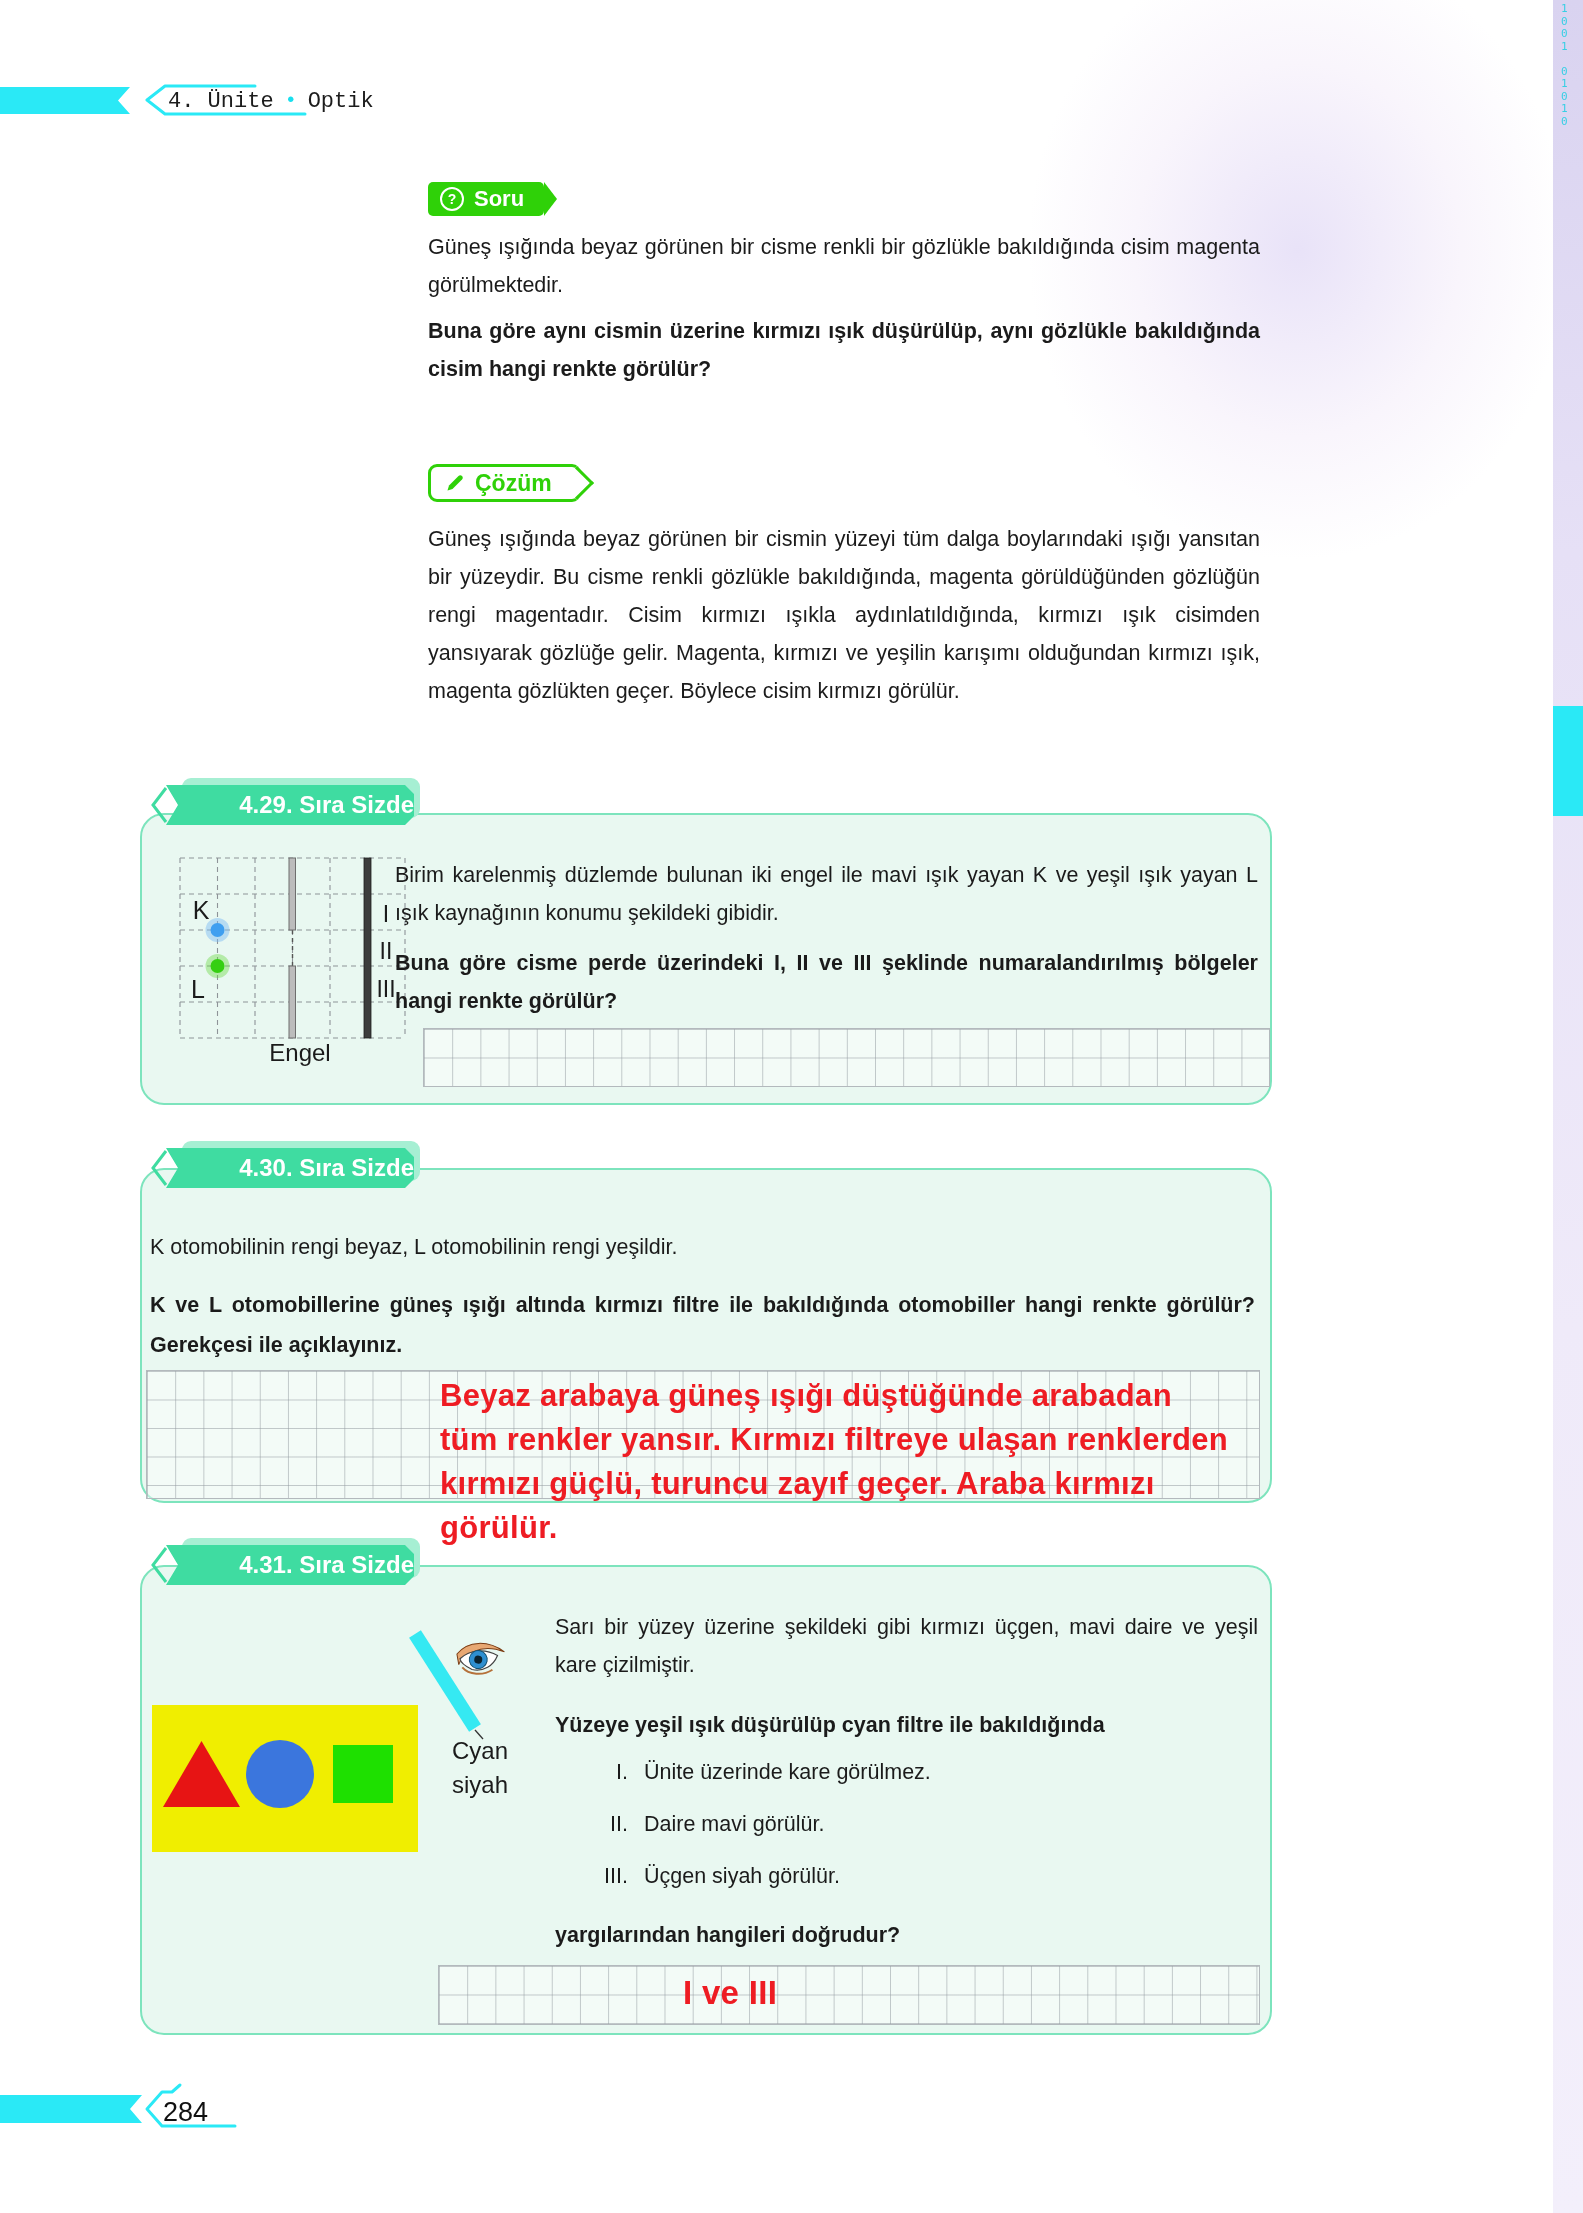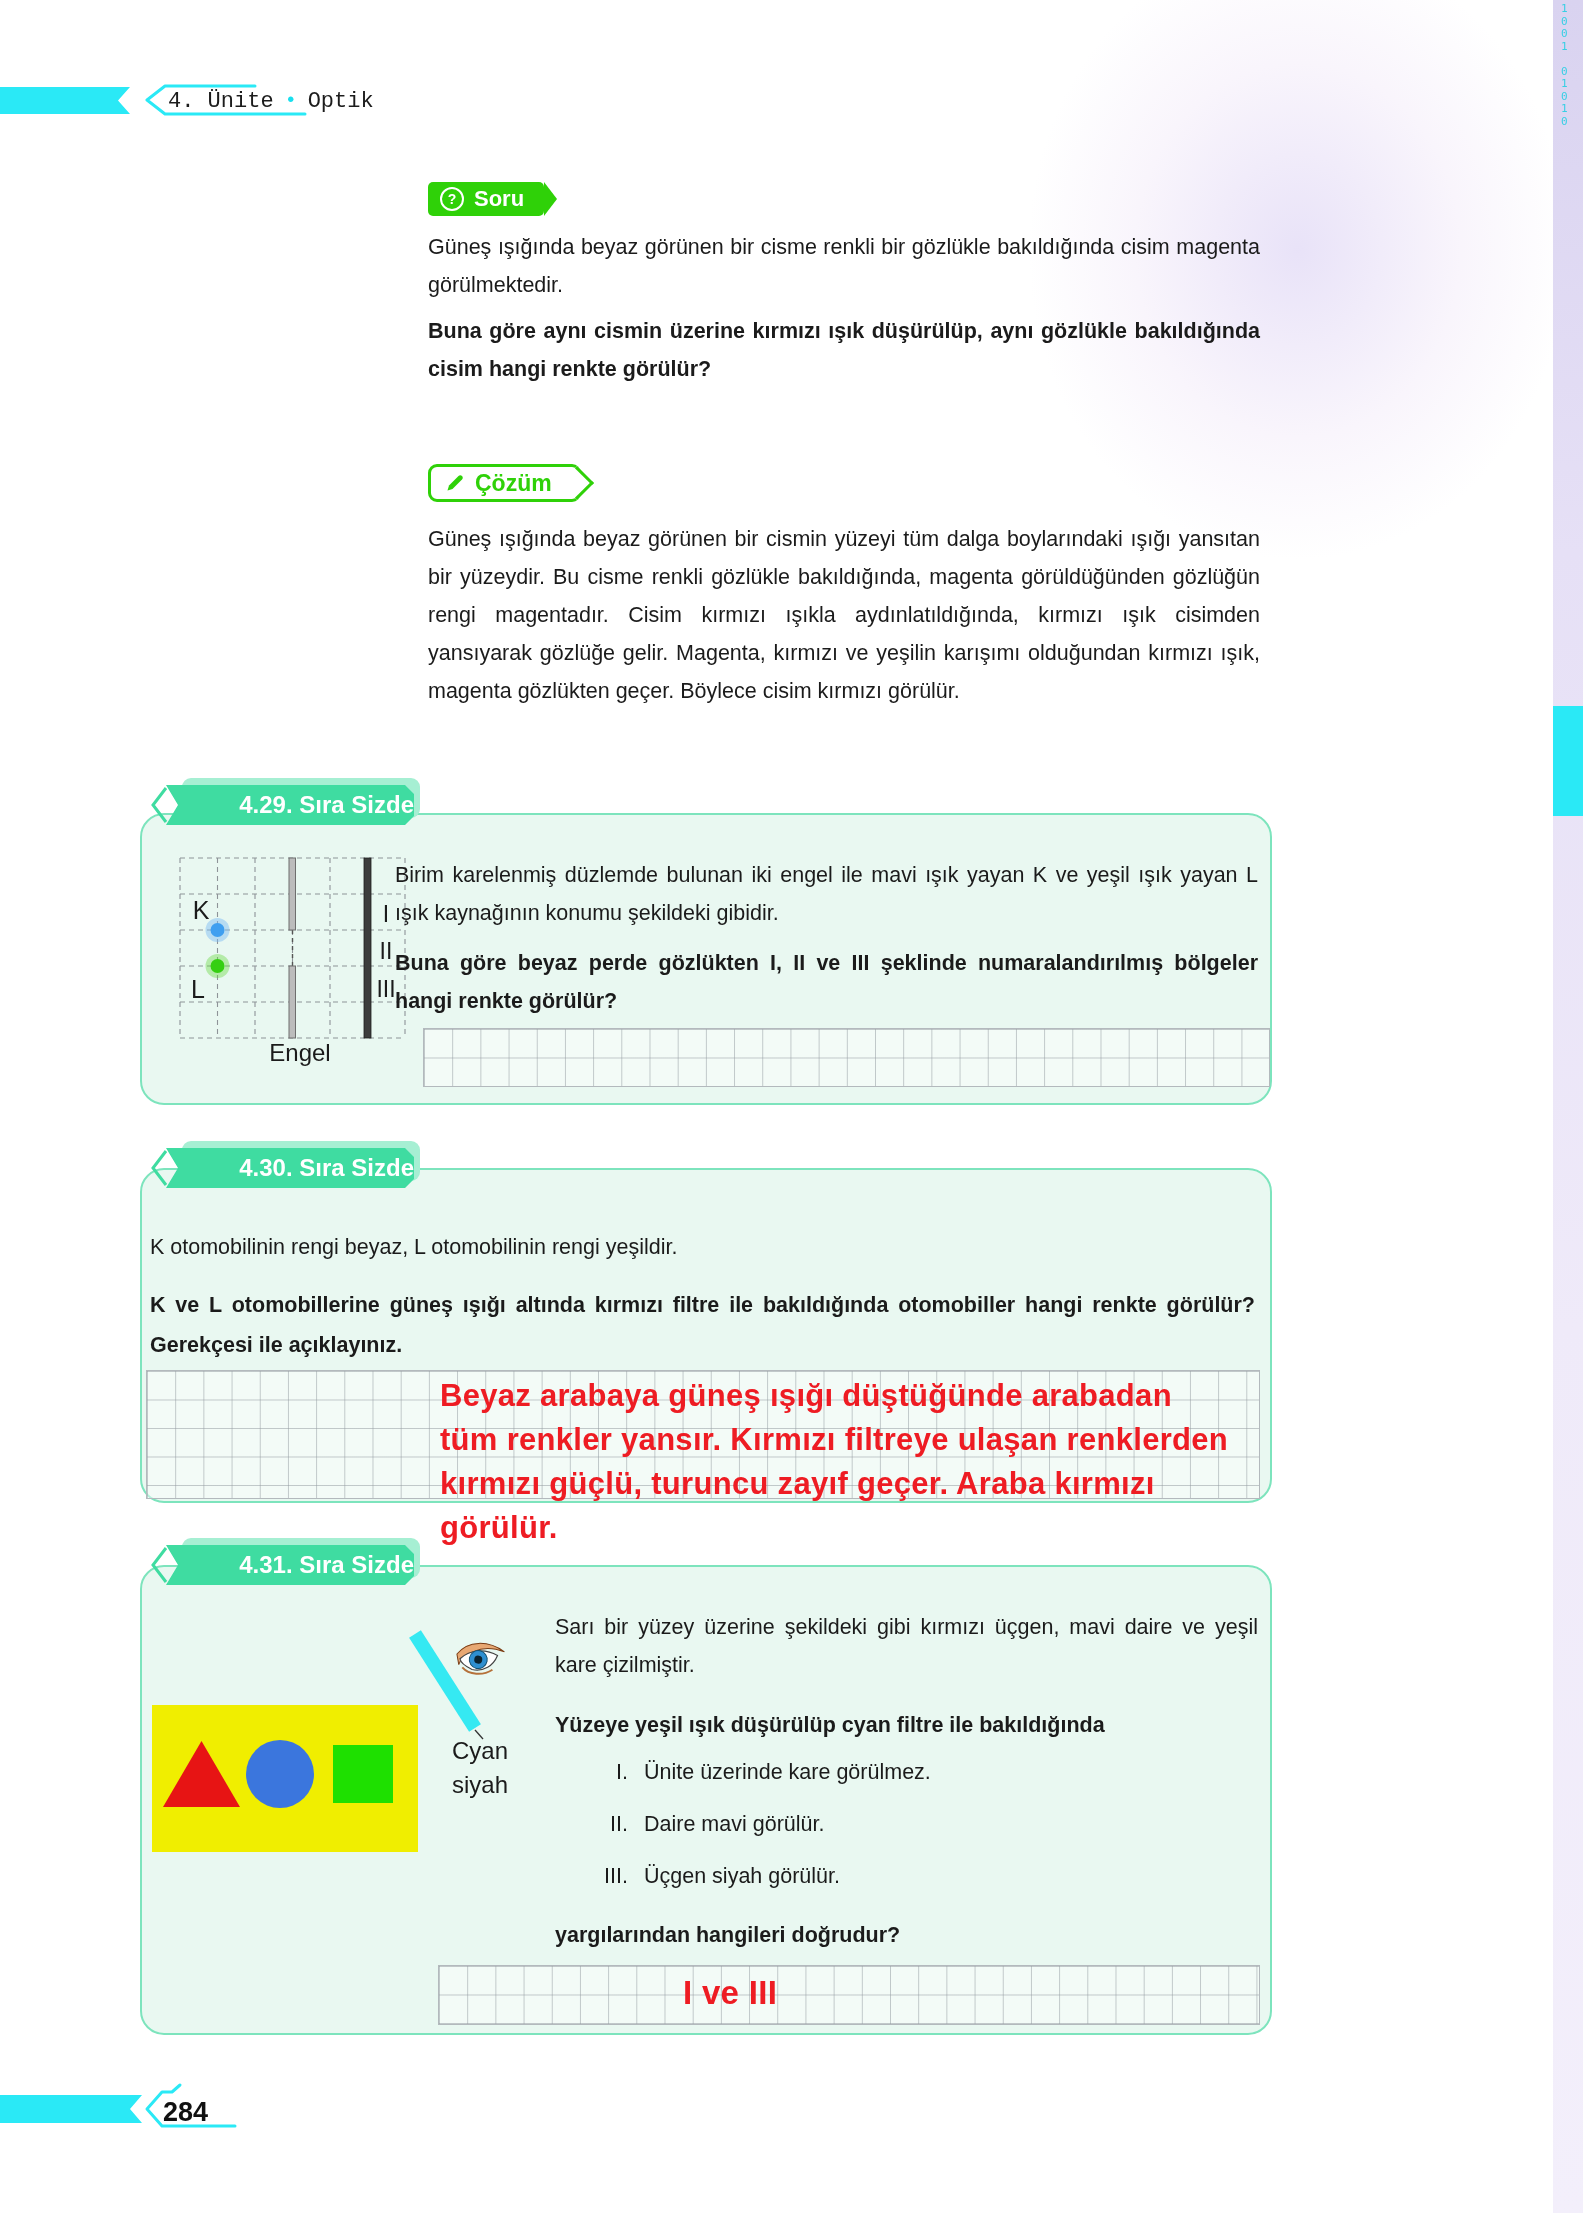--- a/index.html
+++ b/index.html
@@ -17,21 +17,21 @@
 
   
   .hf-bar{position:absolute;background:#2ae9f6;
     clip-path:polygon(0 0,100% 0,calc(100% - 12px) 50%,100% 100%,0 100%);}
   .header-bar{left:0;top:87px;width:130px;height:27px;}
   .footer-bar{left:0;top:2095px;width:142px;height:28px;}
   .deco-svg{position:absolute;}
   .header-text{position:absolute;left:168px;top:86px;height:30px;line-height:30px;
     font-size:22px;color:#1c1c1c;font-family:Liberation Mono, monospace;}
   .header-text .dot{color:#18dfee;font-size:20px;margin:0 11px;vertical-align:1px;}
-  .footer-num{position:absolute;left:163px;top:2097px;font-size:27px;font-weight:bold;color:#111;}
+  .footer-num{position:absolute;left:163px;top:2097px;font-size:27px;font-weight:normal;color:#111;}
 
   
   .para{position:absolute;left:428px;width:832px;font-size:21.5px;line-height:38px;
     color:#1b1b1b;text-align:justify;}
   .bold{font-weight:bold;}
 
   .q-badge{position:absolute;left:428px;top:182px;height:34px;background:#2fd108;color:#fff;
     font-weight:bold;font-size:22px;display:flex;align-items:center;gap:10px;
     padding:0 20px 0 12px;border-radius:5px;}
   .q-badge::after{content:'';position:absolute;right:-13px;top:0;width:0;height:0;
@@ -153,21 +153,21 @@
     <circle cx="52.5" cy="121" r="7" fill="#35cf12"></circle>
     <text x="36" y="74" font-size="25" text-anchor="middle">K</text>
     <text x="33" y="153" font-size="25" text-anchor="middle">L</text>
     <text x="221" y="77" font-size="23" text-anchor="middle">I</text>
     <text x="221" y="114" font-size="23" text-anchor="middle">II</text>
     <text x="221" y="152" font-size="23" text-anchor="middle">III</text>
     <text x="135" y="216" font-size="24" text-anchor="middle">Engel</text>
   </svg>
 
   <div class="sec-text" style="left:395px;top:856px;width:863px">Birim karelenmiş düzlemde bulunan iki engel ile mavi ışık yayan K ve yeşil ışık yayan L ışık kaynağının konumu şekildeki gibidir.</div>
-  <div class="sec-text bold" style="left:395px;top:944px;width:863px">Buna göre beyaz perde gözlükten I, II ve III şeklinde numaralandırıl­mış bölgeler hangi renkte görülür?</div>
+  <div class="sec-text bold" style="left:395px;top:944px;width:863px">Buna göre cisme perde üzerindeki I, II ve III şeklinde numaralandırıl­mış bölgeler hangi renkte görülür?</div>
   <div class="ans-grid" style="left:423px;top:1028px;width:845px;height:57px"></div>
 
   <div class="section-box" style="top:1168px;height:331px"></div>
   <div class="sira-back" style="top:1141px"></div>
   <svg class="sira-chevron" style="top:1148px">
     <polyline points="16,3 3,20 16,37" fill="none" stroke="#3fdca1" stroke-width="3"></polyline>
   </svg>
   <div class="sira-badge" style="top:1148px">4.30. Sıra Sizde</div>
 
   <div class="sec-text" style="left:150px;top:1228px;width:1100px">K otomobilinin rengi beyaz, L otomobilinin rengi yeşildir.</div>

